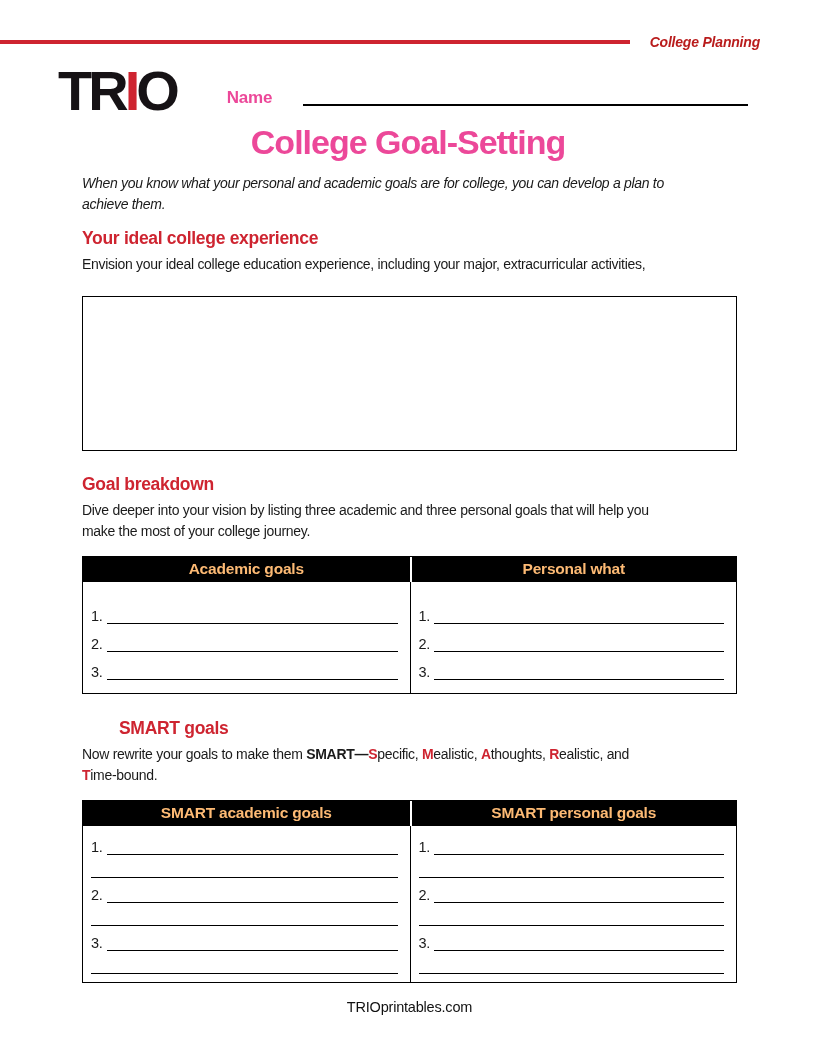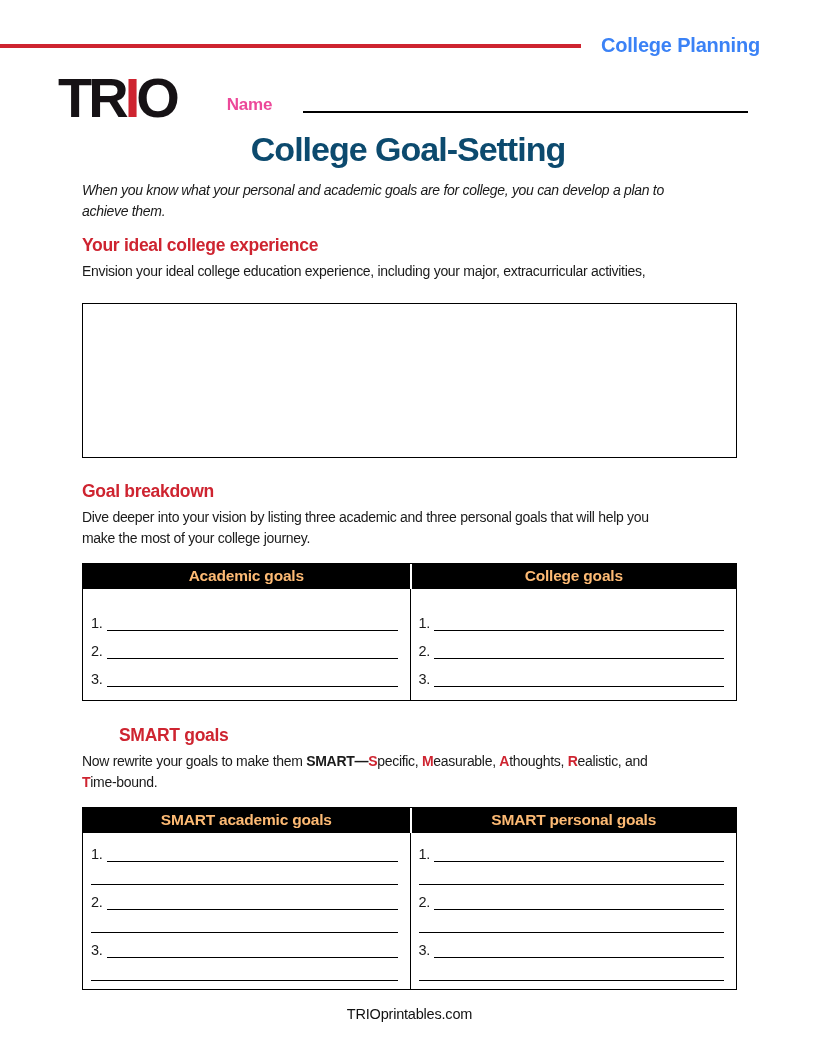--- a/index.html
+++ b/index.html
@@ -3,31 +3,31 @@
 <meta charset="utf-8">
 <style>
   * { margin:0; padding:0; box-sizing:border-box; }
   html,body { background:#fff; }
   body { width:816px; height:1056px; font-family:"Liberation Sans", sans-serif; color:#1a1a1a; }
   .page { position:relative; width:816px; height:1056px; background:#fff; overflow:hidden; }
 
   
   .topbar { display:flex; align-items:center; padding:34px 56px 0 0; }
   .topbar-rule { flex:1 1 auto; height:4px; background:#CE2430; margin-right:20px; }
-  .topbar-label { font-size:20px; font-weight:bold; color:#3b82f6; letter-spacing:-0.2px; white-space:nowrap; }
+  .topbar-label { font-size:14px; font-weight:bold; font-style:italic; color:#b91c1c; letter-spacing:-0.2px; white-space:nowrap; }
 
   
   .logo-row { display:flex; align-items:flex-end; margin:14px 68px 0 58px; height:50px;gap:21px; }
   .trio { font-size:56px; font-weight:bold; letter-spacing:-4px; line-height:0.82; color:#161215; white-space:nowrap; }
   .trio .red-i { color:#CE2430; }
   .name-label { font-weight:bold; font-size:17px; letter-spacing:-0.2px; margin-left:30px; padding-bottom:6px; color:#ec4899; }
   .name-line { flex:1 1 auto; border-bottom:2px solid #000; margin-left:10px; margin-bottom:8px; height:1px; }
 
   
-  .title { margin-top:9px; text-align:center; color:#0c4a6e; font-size:34px; font-weight:bold; letter-spacing:-1px; }
+  .title { margin-top:9px; text-align:center; color:#ec4899; font-size:34px; font-weight:bold; letter-spacing:-1px; }
 
   .content { margin:0 79px 0 82px; }
   .body-text { font-size:14px; line-height:21px; letter-spacing:-0.3px; color:#1a1a1a; }
   .intro { font-style:italic; margin-top:11px; }
   .section-heading { color:#CE2430; font-size:17.5px; font-weight:bold; letter-spacing:-0.3px; }
   .h-ideal { margin-top:13px; }
   .h-breakdown { margin-top:23px; }
   .h-smart { margin-top:24px;margin-left:37px; }
   .section-heading + .body-text { margin-top:5px; }
 
@@ -76,21 +76,21 @@
     <div class="section-heading h-ideal">Your ideal college experience</div>
     <p class="body-text"><span>Envision your ideal college education experience, including your major, extracurricular activities,</span><br></p>
     <div class="response-box"></div>
 
     <div class="section-heading h-breakdown">Goal breakdown</div>
     <p class="body-text"><span>Dive deeper into your vision by listing three academic and three personal goals that will help you</span><br><span>make the most of your college journey.</span></p>
 
     <div class="wtable">
       <div class="wt-header">
         <div class="wt-hcell">Academic goals</div>
-        <div class="wt-hcell second">College goals</div>
+        <div class="wt-hcell second">Personal what</div>
       </div>
       <div class="wt-body">
         <div class="wt-cell">
           <div class="goal-line">
               <span class="goal-num">1.</span>
               <span class="goal-rule"></span>
             </div>
           <div class="goal-line">
               <span class="goal-num">2.</span>
               <span class="goal-rule"></span>
@@ -111,21 +111,21 @@
             </div>
           <div class="goal-line">
               <span class="goal-num">3.</span>
               <span class="goal-rule"></span>
             </div>
         </div>
       </div>
     </div>
 
     <div class="section-heading h-smart">SMART goals</div>
-    <p class="body-text"><span>Now rewrite your goals to make them </span><b>SMART—</b><b style="color:#CE2430">S</b><span>pecific, </span><b style="color:#CE2430">M</b><span>easurable, </span><b style="color:#CE2430">A</b><span>thoughts, </span><b style="color:#CE2430">R</b><span>ealistic, and</span><br><b style="color:#CE2430">T</b><span>ime-bound.</span></p>
+    <p class="body-text"><span>Now rewrite your goals to make them </span><b>SMART—</b><b style="color:#CE2430">S</b><span>pecific, </span><b style="color:#CE2430">M</b><span>ealistic, </span><b style="color:#CE2430">A</b><span>thoughts, </span><b style="color:#CE2430">R</b><span>ealistic, and</span><br><b style="color:#CE2430">T</b><span>ime-bound.</span></p>
 
     <div class="wtable wtable2">
       <div class="wt-header">
         <div class="wt-hcell">SMART academic goals</div>
         <div class="wt-hcell second">SMART personal goals</div>
       </div>
       <div class="wt-body">
         <div class="wt-cell">
           <div class="goal-line">
               <span class="goal-num">1.</span>

